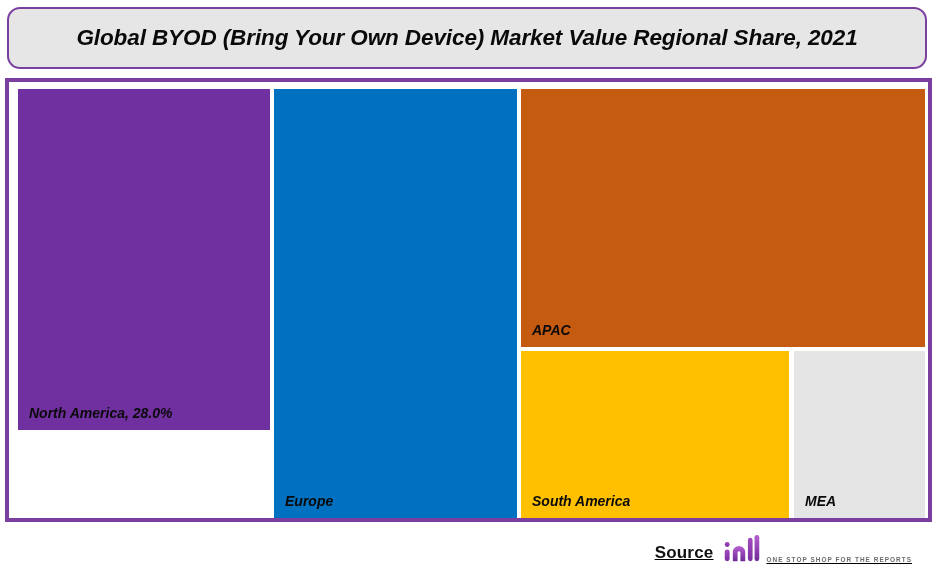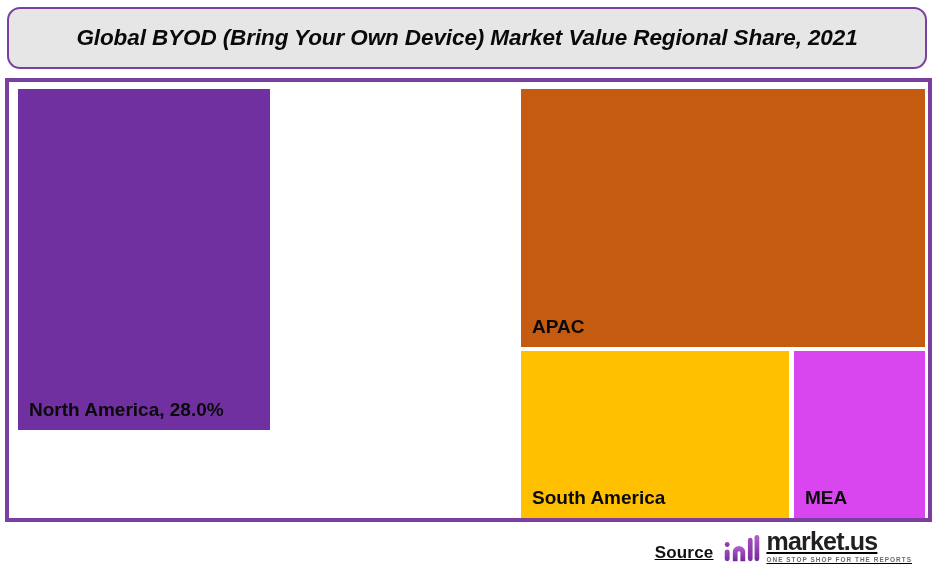--- a/index.html
+++ b/index.html
@@ -70,22 +70,23 @@
 
   .tile {
     position: absolute;
     box-sizing: border-box;
     overflow: hidden;
   }
   .tile-label {
     position: absolute;
     left: 11px;
     bottom: 9px;
-    font-size: 19px;
-    font-weight: bold;
+    font-size: 14px;
+    font-weight: bold;
+    font-style: italic;
     color: #0a0a0a;
     white-space: nowrap;
   }
 
   
   #tile-north-america { left: 9px;   top: 7px;   width: 252px; height: 341px; }
   #tile-europe        { left: 265px; top: 7px;   width: 243px; height: 429px; }
   #tile-apac          { left: 512px; top: 7px;   width: 404px; height: 258px; }
   #tile-south-america { left: 512px; top: 269px; width: 268px; height: 167px; }
   #tile-mea           { left: 785px; top: 269px; width: 131px; height: 167px; }
@@ -150,30 +151,33 @@
     <div id="title-text">Global BYOD (Bring Your Own Device) Market Value Regional Share, 2021</div>
   </div>
 
   <div id="chart-frame">
     <div id="treemap">
 
       <div class="tile" id="tile-north-america" style="background:#7030a0;">
         <div class="tile-label">North America, 28.0%</div>
       </div>
 
+      <div class="tile" id="tile-europe" style="background:#0070c0;">
+        <div class="tile-label">Europe</div>
+      </div>
 
       <div class="tile" id="tile-apac" style="background:#c55a11;">
         <div class="tile-label">APAC</div>
       </div>
 
       <div class="tile" id="tile-south-america" style="background:#ffc000;">
         <div class="tile-label">South America</div>
       </div>
 
-      <div class="tile" id="tile-mea" style="background:#d946ef;padding-left:48px;">
+      <div class="tile" id="tile-mea" style="background:#e5e5e5;padding-left:48px;">
         <div class="tile-label">MEA</div>
       </div>
 
     </div>
   </div>
 
   <div id="footer">
     <div id="source-group">
       <span id="source-label">Source</span>
 
@@ -194,19 +198,18 @@
         <rect x="1.6" y="17.5" width="5.2" height="12.5" rx="2.6" fill="url(#gradA)"></rect>
 
         <path d="M10.2 30 L10.2 20.5 A6.6 6.6 0 0 1 23.4 20.5 L23.4 30 L18.3 30 L18.3 20.6 A1.6 1.6 0 0 0 15.3 20.6 L15.3 30 Z" fill="url(#gradB)"></path>
 
         <rect x="26.3" y="5.0" width="5.0" height="25" rx="2.5" fill="url(#gradA)"></rect>
 
         <rect x="33.4" y="2.0" width="5.0" height="28" rx="2.5" fill="url(#gradB)"></rect>
       </svg>
 
       <span id="logo-wordmark-wrap">
-        <span id="logo-wordmark">market.us</span>
         <span id="logo-tagline">ONE STOP SHOP FOR THE REPORTS</span>
       </span>
     </div>
   </div>
 
 </div>
 
 </body></html>

